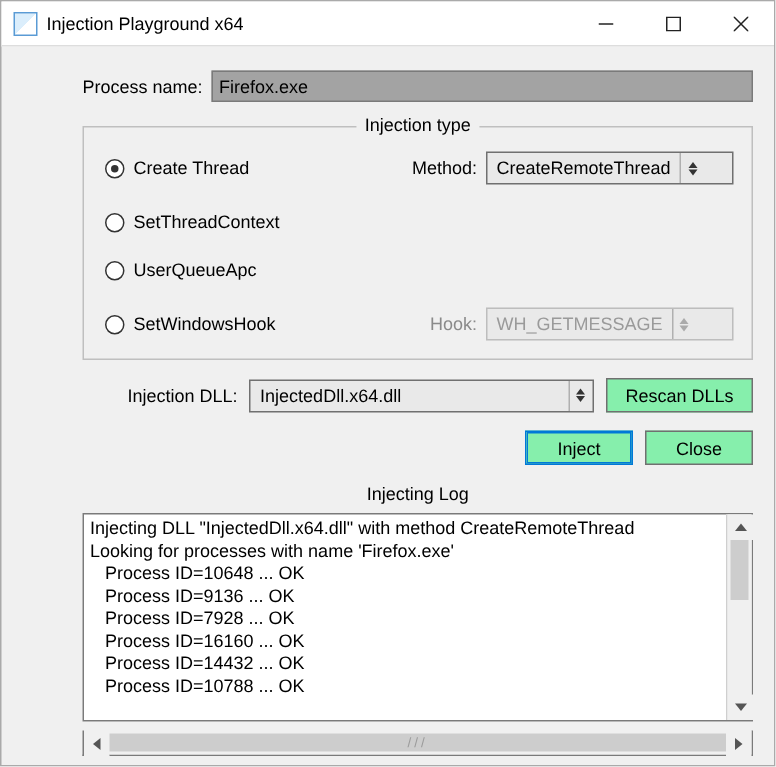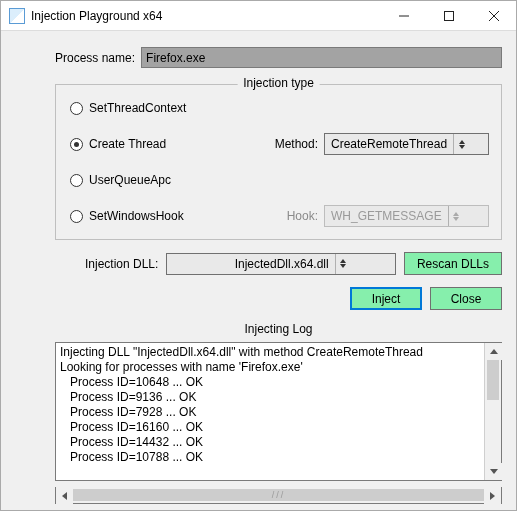--- a/index.html
+++ b/index.html
@@ -27,21 +27,21 @@
   .combo .combo-text { padding: 0 6px; white-space: nowrap; }
   .combo .combo-btn { width: 16px; height: 100%; border-left: 1px solid #b0b0b0; display: flex; flex-direction: column; align-items: center; justify-content: center; gap: 1px; }
   .tri-up { width: 0; height: 0; border-left: 3px solid transparent; border-right: 3px solid transparent; border-bottom: 4px solid #333; }
   .tri-down { width: 0; height: 0; border-left: 3px solid transparent; border-right: 3px solid transparent; border-top: 4px solid #333; }
   .combo.disabled { border-color: #bdbdbd; }
   .combo.disabled .combo-text { color: #9a9a9a; }
   .combo.disabled .tri-up { border-bottom-color: #aaa; }
   .combo.disabled .tri-down { border-top-color: #aaa; }
   .disabled-label { color: #8a8a8a; }
   .dllrow { display: flex; align-items: center; gap: 8px; margin-top: 6px; }
-  .dllrow .combo { flex: 1; justify-content: center; padding-left: 17px; }
+  .dllrow .combo { flex: 1; justify-content: space-between; }
   .btn { height: 23px; border: 1px solid #707070; background: #86efac; padding: 0 12px; display: inline-flex; align-items: center; justify-content: center; }
   .btn.primary { border: 1px solid #0078d7; box-shadow: inset 0 0 0 1px #0078d7; }
   .actions { display: flex; justify-content: flex-end; gap: 8px; margin-top: 6px; }
   .logheader { text-align: center; margin-top: 6px; }
   .logbox { border: 1px solid #7a7a7a; background: #fff; flex: 1; min-height: 0; position: relative; display: flex; }
   .logcontent { flex: 1; padding: 2px 4px; white-space: pre; overflow: hidden; line-height: 15px; font-size: 12px; }
   .vscroll { width: 17px; background: #f0f0f0; border-left: 1px solid #cfcfcf; display: flex; flex-direction: column; }
   .vscroll .arrow, .hscroll .arrow { height: 17px; width: 17px; display: flex; align-items: center; justify-content: center; background: #f0f0f0; }
   .vscroll .track { flex: 1; background: #f0f0f0; position: relative; }
   .vscroll .thumb { position: absolute; left: 2px; right: 2px; top: 0; height: 40px; background: #cdcdcd; }
@@ -83,36 +83,36 @@
 
     <div class="row" style="margin-top:6px;">
       <label>Process name:</label>
       <input type="text" class="textfield" value="Firefox.exe" style="">
     </div>
 
     <div class="groupbox">
       <div class="legend">Injection type</div>
       <div class="radios">
         <div class="radiorow">
-          <span class="radioicon"></span>
-          <span class="rlabel">SetThreadContext</span>
-        </div>
-        <div class="radiorow">
           <span class="radioicon checked"></span>
           <span class="rlabel">Create Thread</span>
           <div class="methodrow">
             <span>Method:</span>
             <div class="combo" style="width:165px;">
               <span class="combo-text">CreateRemoteThread</span>
               <span class="combo-btn">
                   <span class="tri-up"></span>
                   <span class="tri-down"></span>
                 </span>
             </div>
           </div>
+        </div>
+        <div class="radiorow">
+          <span class="radioicon"></span>
+          <span class="rlabel">SetThreadContext</span>
         </div>
         <div class="radiorow">
           <span class="radioicon"></span>
           <span class="rlabel">UserQueueApc</span>
         </div>
         <div class="radiorow">
           <span class="radioicon"></span>
           <span class="rlabel">SetWindowsHook</span>
           <div class="methodrow">
             <span class="disabled-label">Hook:</span>

